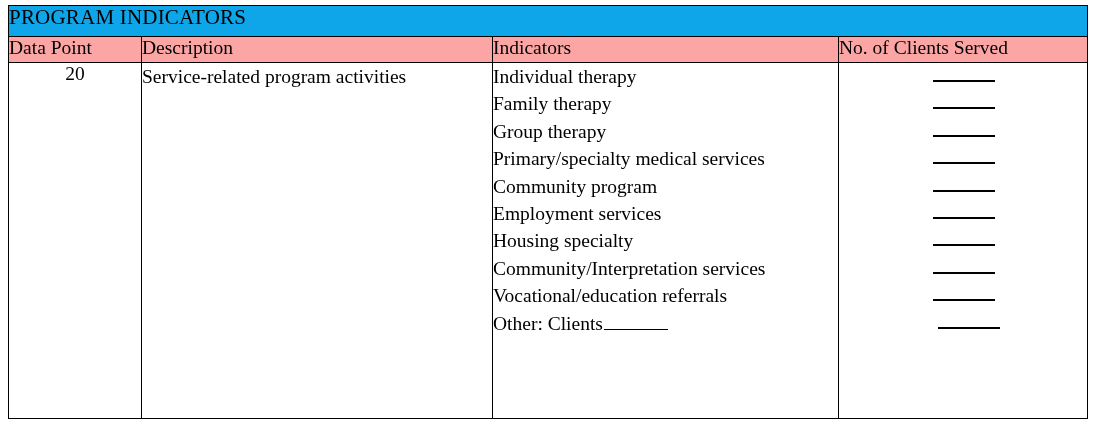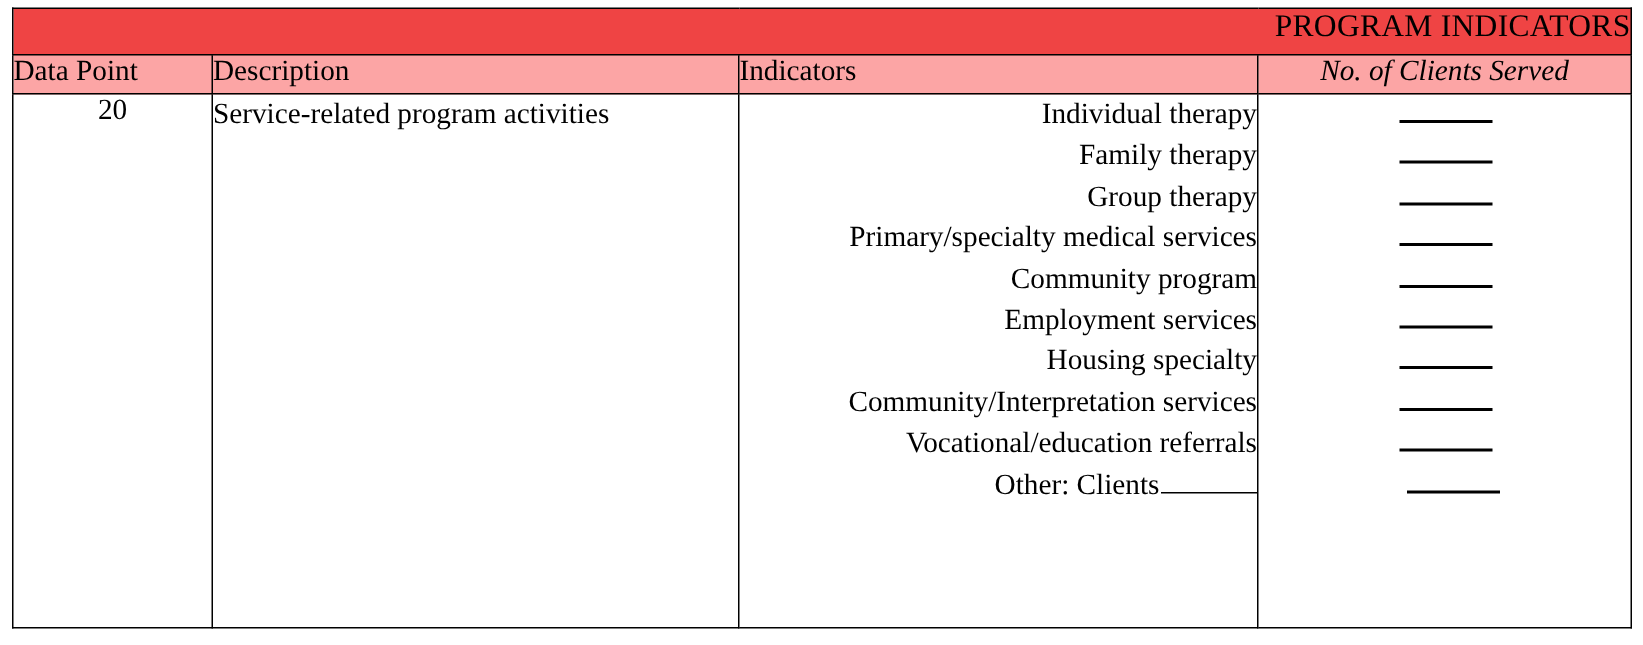--- a/index.html
+++ b/index.html
@@ -36,22 +36,22 @@
   table.indicators-table td,
   table.indicators-table th {
     border: 1px solid #000000;
     padding: 0;
     vertical-align: top;
     font-weight: normal;
   }
 
   
   .title-cell {
-    background: #ef4444;
-    text-align: right;
+    background: #0ea5e9;
+    text-align: left;
     font-weight: bold;
     font-size: 21px;
     line-height: 1.05;
     height: 30px;
     padding: 4px 0 5px 0;
     letter-spacing: 0.2px;
   }
 
   
   .colhead {
@@ -60,22 +60,21 @@
     font-size: 19.5px;
     height: 25px;
     padding: 2px 0 4px 0;
     vertical-align: middle;
   }
   .colhead-left {
     text-align: left;
     padding-left: 7px;
   }
   .colhead-center {
-    text-align: center;
-    font-style: italic;
+    text-align: left;
   }
 
   
   .body-row td {
     height: 355px;
   }
 
   .cell-datapoint {
     text-align: center;
     vertical-align: middle;
@@ -94,21 +93,20 @@
   .cell-indicators {
     vertical-align: top;
     font-size: 19.5px;
     padding: 17px 6px 0 8px;
   }
 
   .ind-list {
     margin: 0;
     padding: 0;
     list-style: none;
-    text-align: right;
   }
   .ind-list li {
     line-height: 27.4px;
     white-space: nowrap;
   }
   .ind-list li.wrap {
     white-space: normal;
   }
   .specify-blank {
     display: inline-block;

